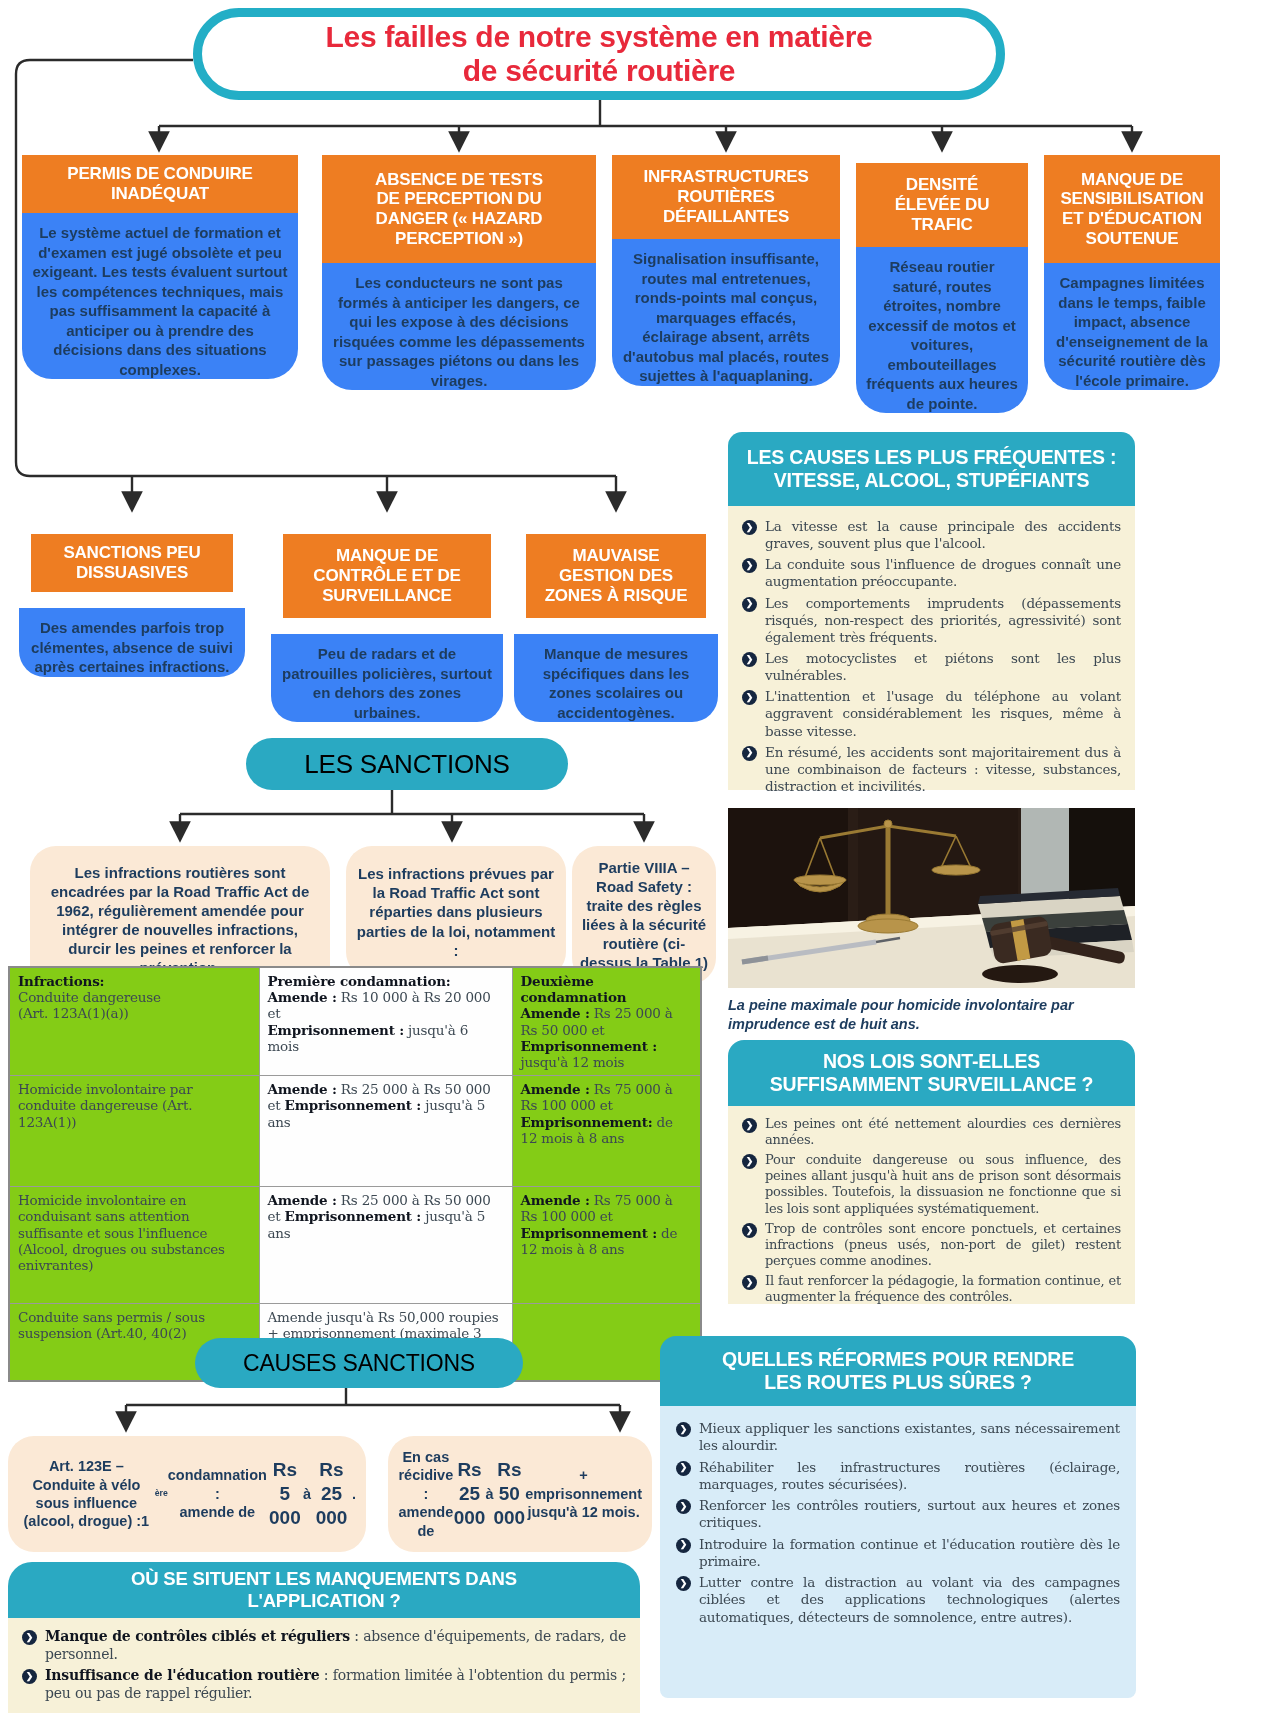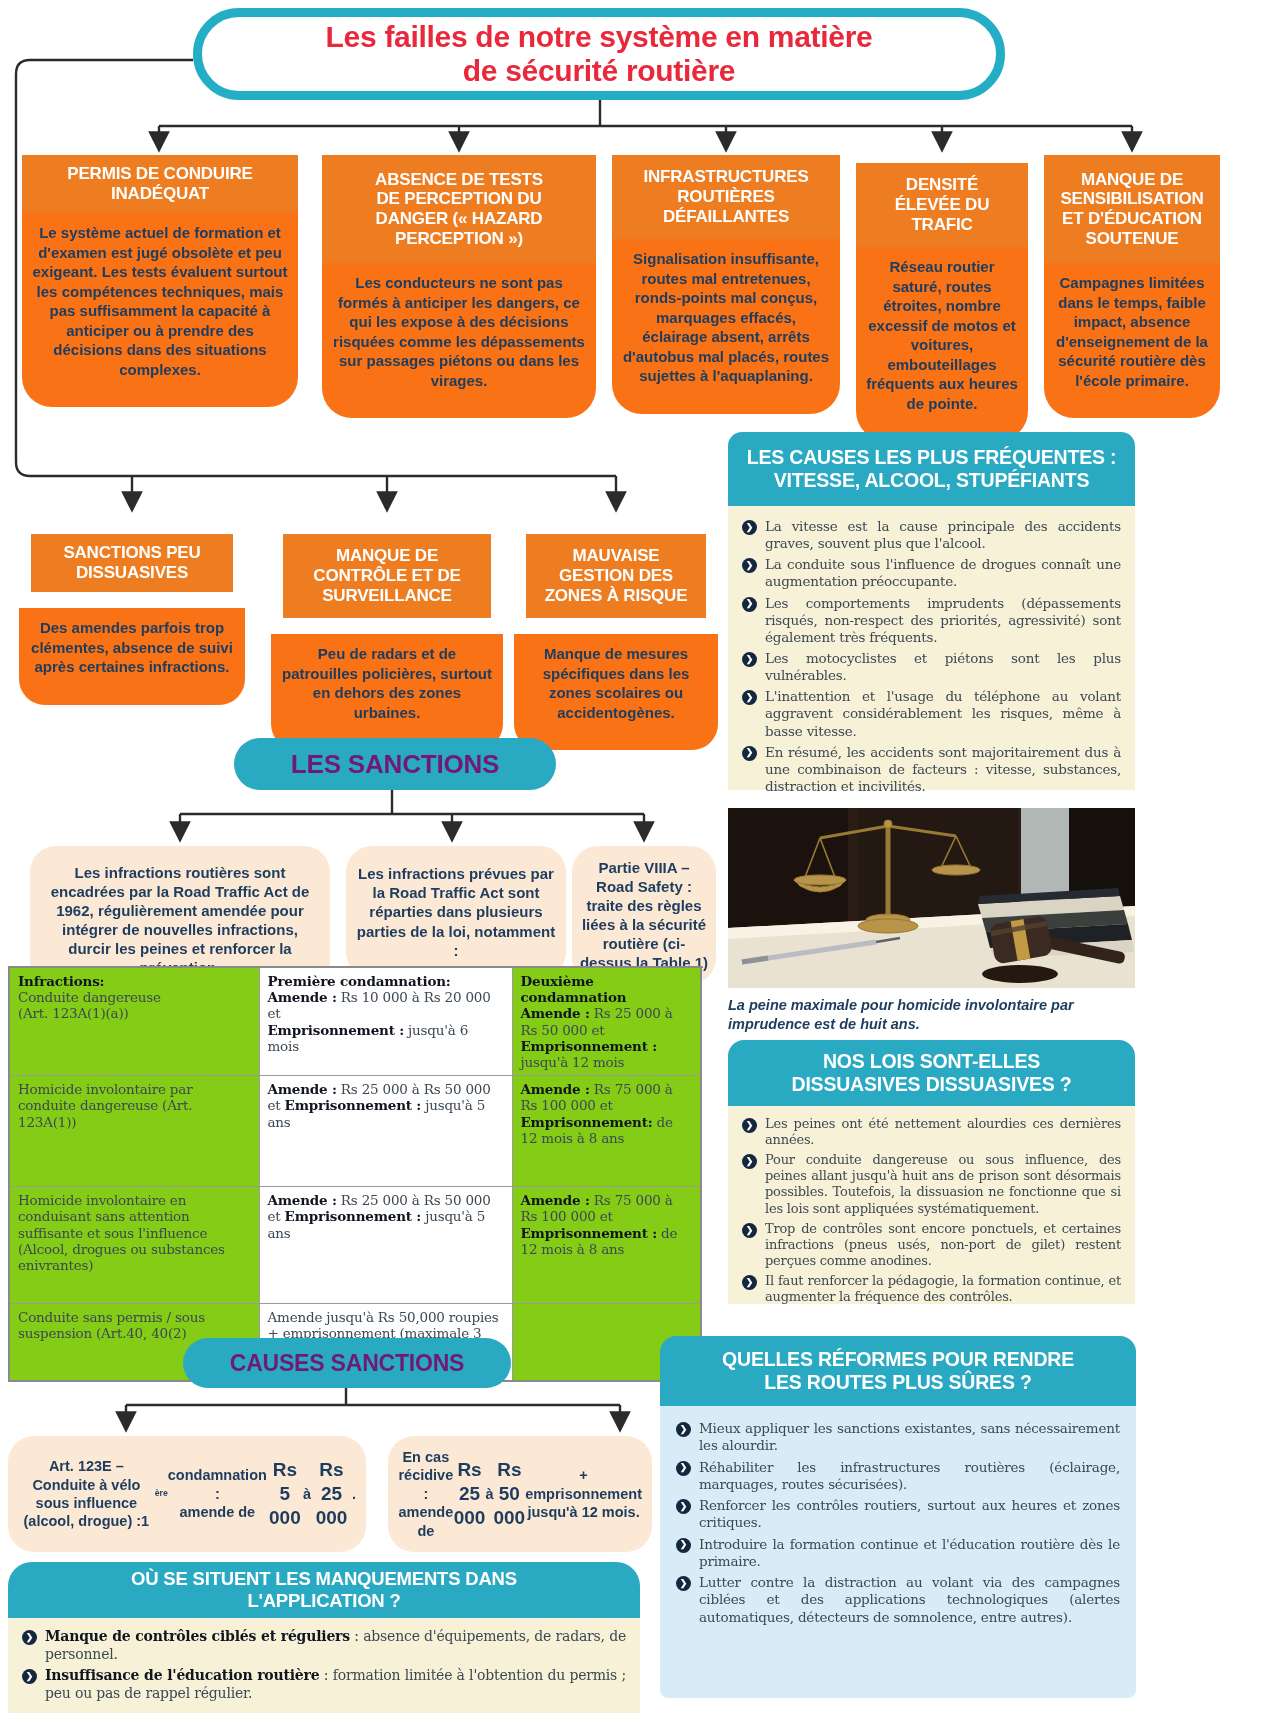--- a/index.html
+++ b/index.html
@@ -11,26 +11,26 @@
   .title-box{left:193px;top:8px;width:812px;height:92px;background:#fff;border:9px solid #23aec6;
              border-radius:46px;display:flex;align-items:center;justify-content:center;}
   .title-box span{white-space:pre-line;text-align:center;color:#e8293b;font-weight:bold;
                   font-size:30px;line-height:1.12;letter-spacing:-0.3px;}
 
   .cause-col{display:flex;flex-direction:column;}
   .orange-head{background:#ee7d22;color:#fff;font-weight:bold;font-size:17px;line-height:1.16;
                display:flex;align-items:center;justify-content:center;text-align:center;
                letter-spacing:-0.2px;padding:6px 4px;box-sizing:border-box;}
   .orange-head span{white-space:pre-line;display:block;width:100%;}
-  .blue-body{background:#f97316;color:#1d3c5e;font-weight:bold;font-size:15px;line-height:1.3;
-             text-align:center;padding:10px 10px 28px;border-radius:0 0 30px 30px;}
+  .blue-body{background:#3b82f6;color:#1d3c5e;font-weight:bold;font-size:15px;line-height:1.3;
+             text-align:center;padding:10px 10px 0;border-radius:0 0 30px 30px;}
   .inset-head{margin:16px 12px;}
 
-  .pill{background:#2aa9c2;color:#701a75;font-weight:bold;display:flex;align-items:center;
-        justify-content:center;border-radius:26px;letter-spacing:-0.2px;}
+  .pill{background:#2aa9c2;color:#000000;font-weight:normal;display:flex;align-items:center;
+        justify-content:center;border-radius:26px;letter-spacing:-0.2px;margin-left:12px;}
   .pill-lg{font-size:26px;} .pill-md{font-size:23px;}
 
   .teal-head{background:#2aa9c2;color:#fff;font-weight:bold;display:flex;align-items:center;
              justify-content:center;text-align:center;font-size:19.5px;line-height:1.2;
              letter-spacing:-0.2px;}
   .teal-head span{white-space:pre-line;display:block;width:100%;}
   .rt14{border-radius:14px 14px 0 0;} .rt16{border-radius:16px 16px 0 0;} .rt24{border-radius:24px 24px 0 0;}
 
   .cream{background:#f7f1d8;} .lblue{background:#d8ecf8;}
   .blist{list-style:none;margin:0;padding:0;font-family:"DejaVu Serif",serif;color:#3c4852;
@@ -260,21 +260,21 @@
         <line x1="14" y1="154" x2="148" y2="134" stroke="#b9bcc2" stroke-width="5"></line>
         <line x1="14" y1="154" x2="40" y2="150" stroke="#8e9298" stroke-width="5"></line>
         <line x1="148" y1="134" x2="172" y2="130" stroke="#5e6268" stroke-width="2.5"></line>
       </g>
     </svg>
   </div>
   <div class="abs caption" style="left:728px;top:996px;width:407px;">La peine maximale pour homicide involontaire par imprudence est de huit ans.</div>
 
   <div class="abs teal-head rt16" style="left:728px;top:1040px;width:407px;height:66px;">
     <span>NOS LOIS SONT-ELLES
-DISSUASIVES DISSUASIVES ?</span>
+SUFFISAMMENT SURVEILLANCE ?</span>
   </div>
   <div class="abs cream" style="left:728px;top:1106px;width:407px;height:198px;padding:10px 14px;">
     <ul class="blist" style="font-size:13px;line-height:1.24;">
       <li><span class="bdot">❯</span><span>Les peines ont été nettement alourdies ces dernières années.</span></li>
       <li><span class="bdot">❯</span><span>Pour conduite dangereuse ou sous influence, des peines allant jusqu'à huit ans de prison sont désormais possibles. Toutefois, la dissuasion ne fonctionne que si les lois sont appliquées systématiquement.</span></li>
       <li><span class="bdot">❯</span><span>Trop de contrôles sont encore ponctuels, et certaines infractions (pneus usés, non-port de gilet) restent perçues comme anodines.</span></li>
       <li><span class="bdot">❯</span><span>Il faut renforcer la pédagogie, la formation continue, et augmenter la fréquence des contrôles.</span></li>
     </ul>
   </div>
 

